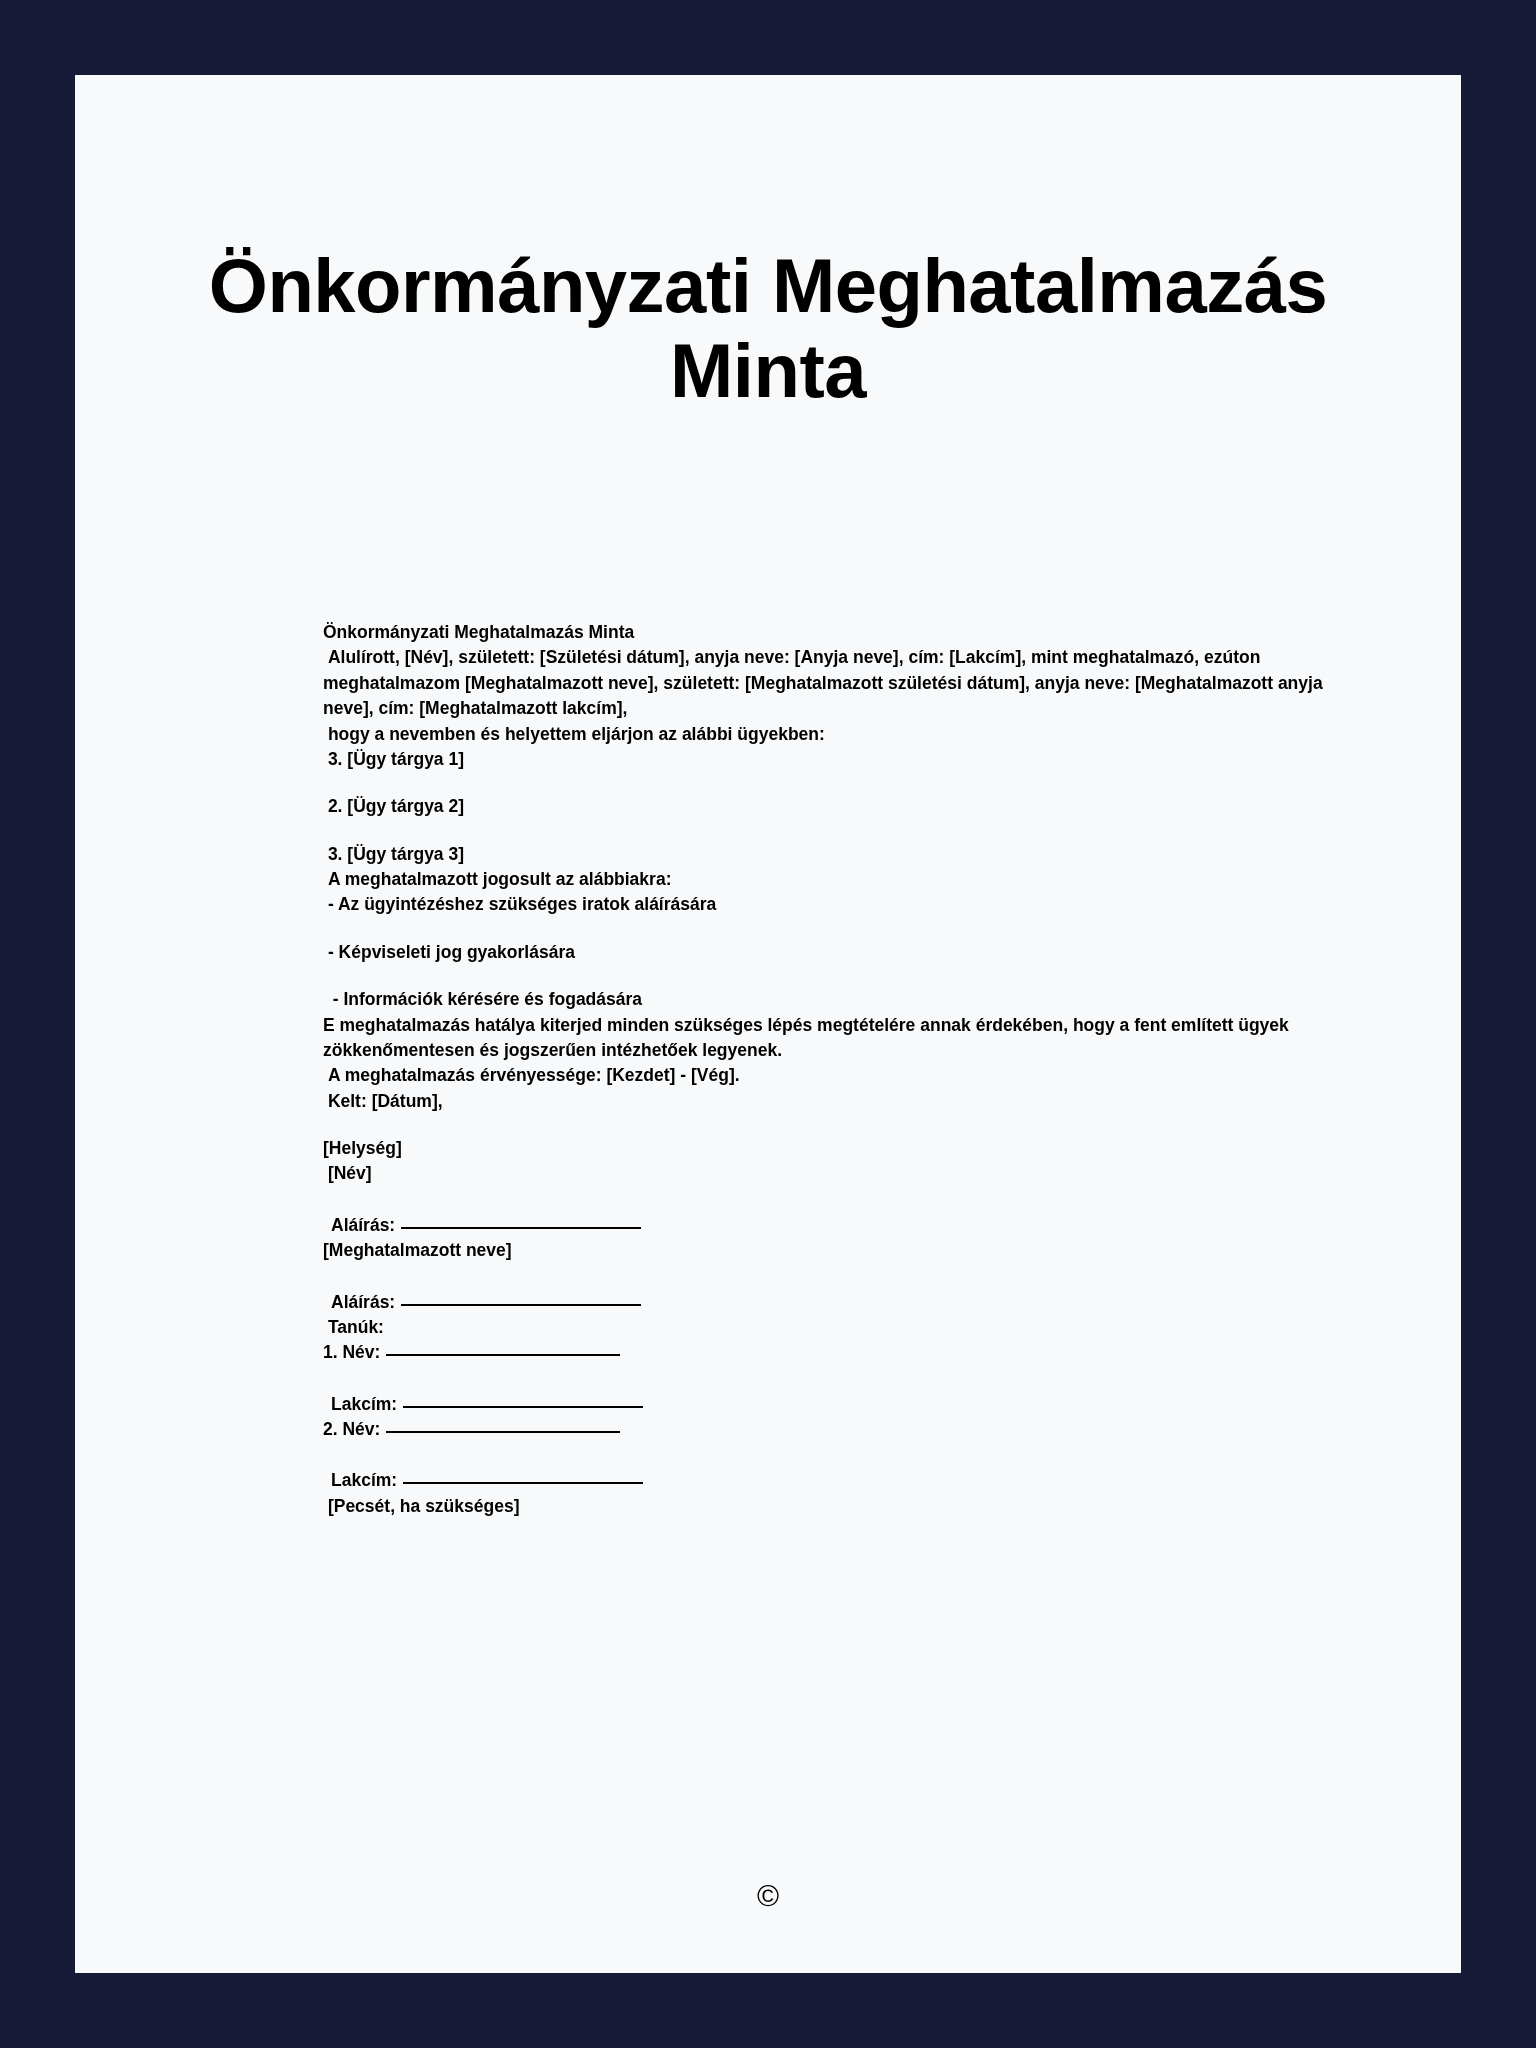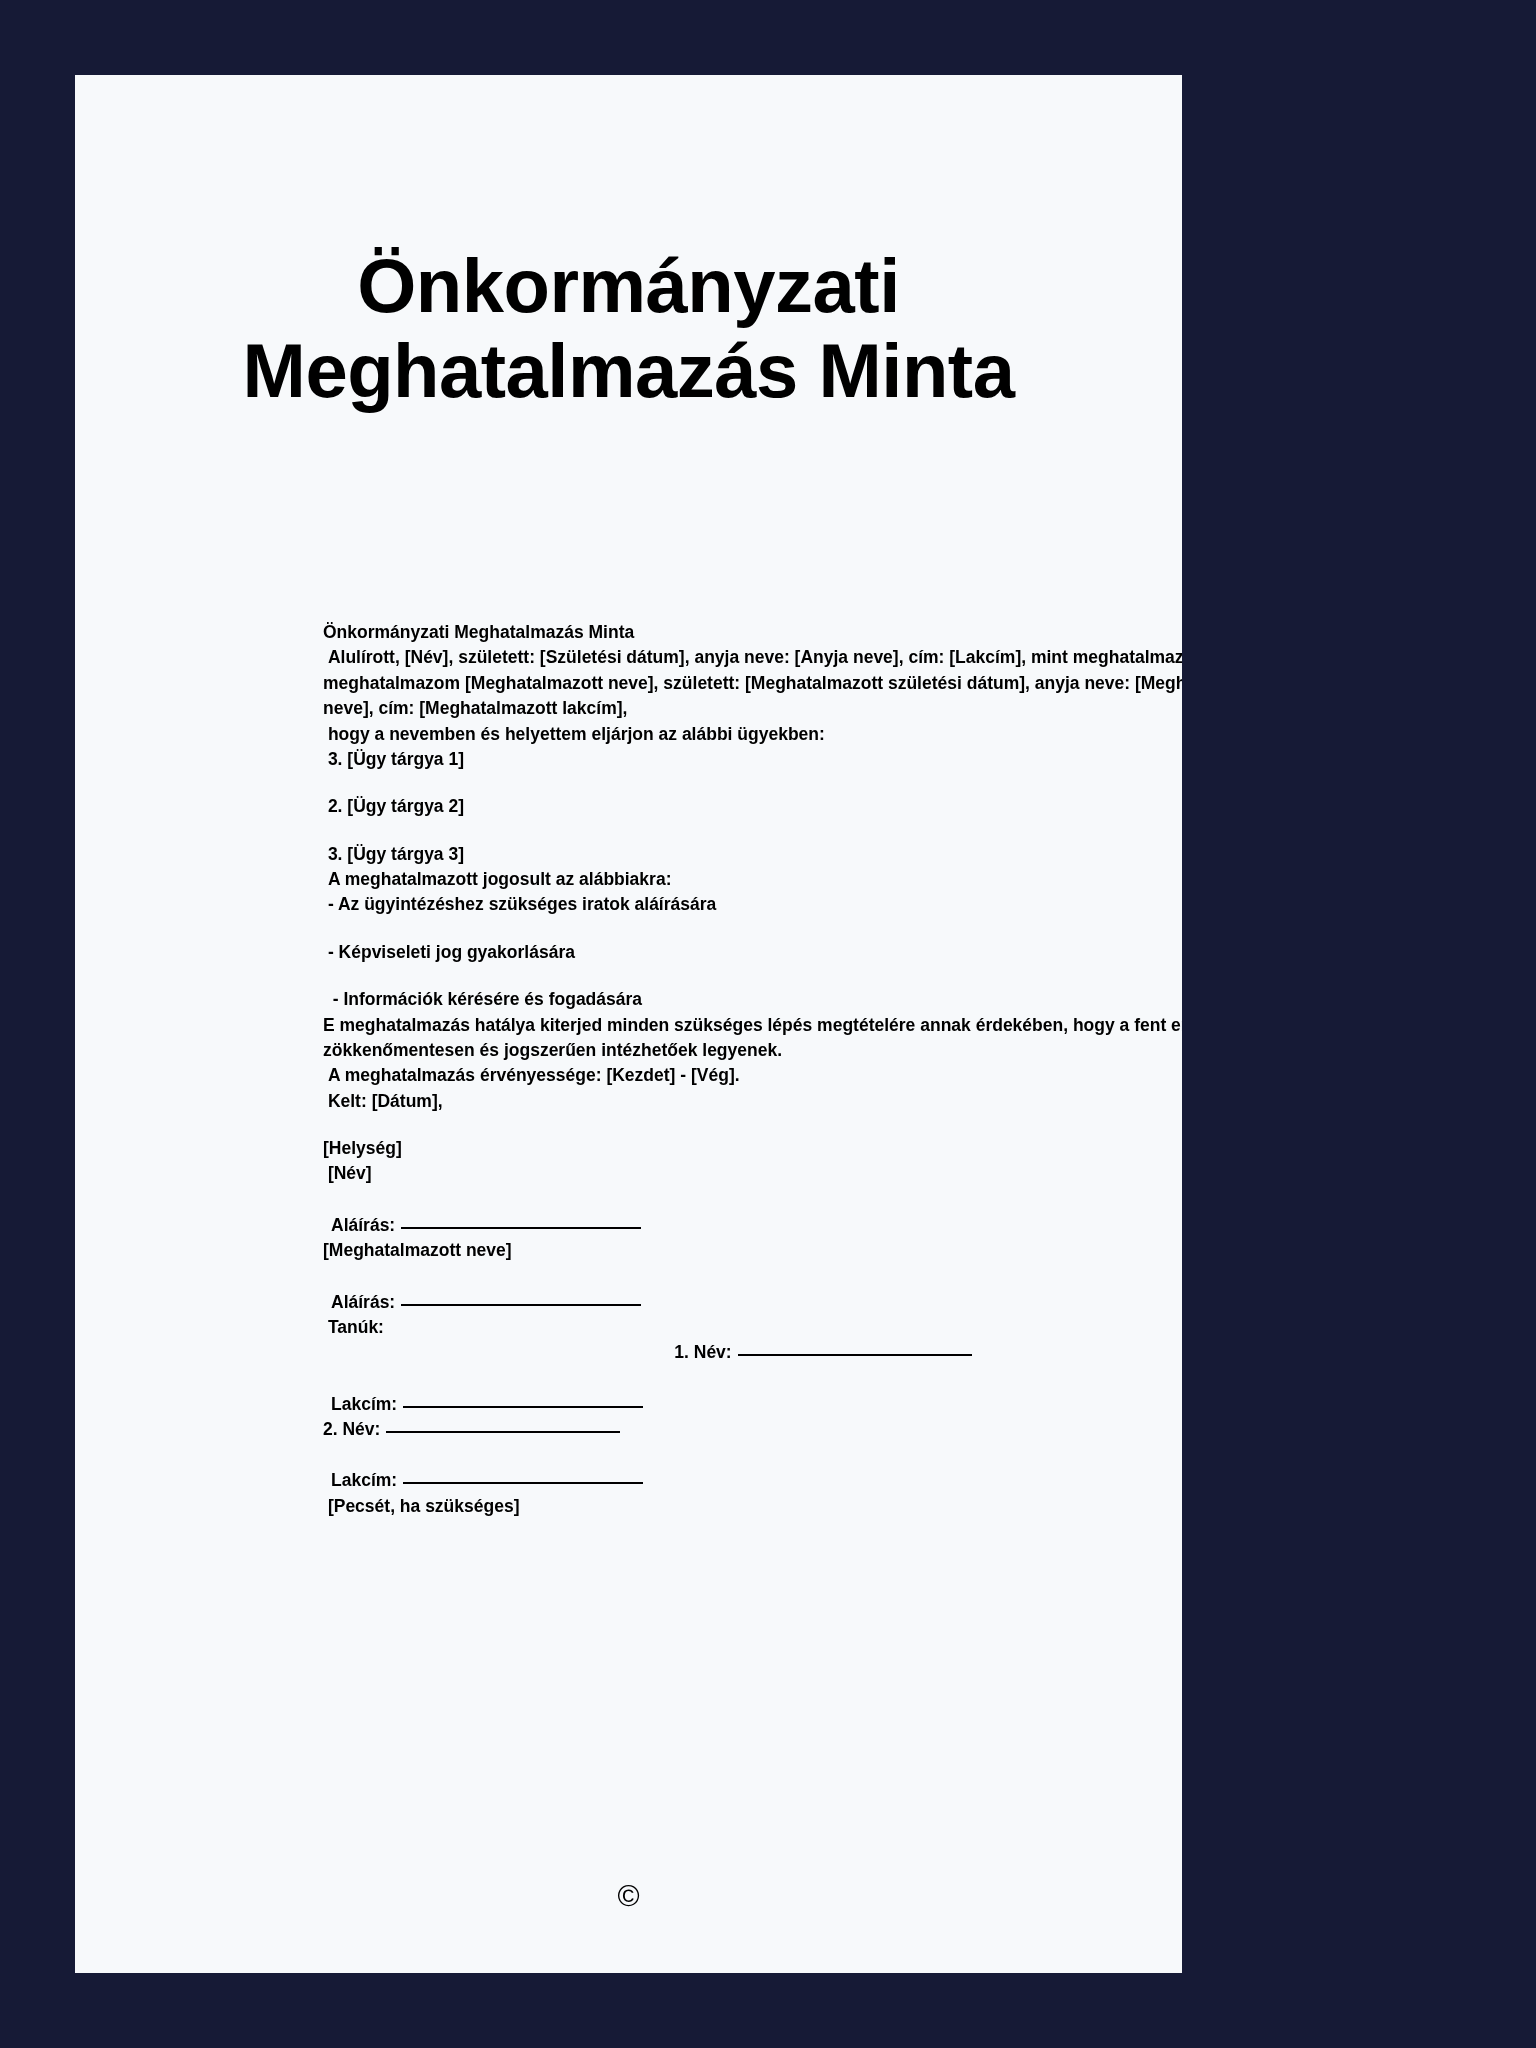--- a/index.html
+++ b/index.html
@@ -10,21 +10,21 @@
     width: 1536px;
     height: 2048px;
     background: #161a36;
     font-family: "Liberation Sans", sans-serif;
     -webkit-font-smoothing: antialiased;
   }
   .page {
     position: absolute;
     left: 75px;
     top: 75px;
-    width: 1107px;
+    width: 1386px;
     height: 1898px;
     background: #f7f9fb;
     box-sizing: border-box;
     overflow: hidden;
   }
   .doc-title {
     margin: 0;
     padding: 0 60px;
     padding-top: 168px;
     font-size: 76px;
@@ -124,21 +124,21 @@
 
     <div class="sig-row"><span>Aláírás:</span><span class="rule-line"></span></div>
 
     <div class="para">[Meghatalmazott neve]</div>
     <div class="gap-lg"></div>
 
     <div class="sig-row"><span>Aláírás:</span><span class="rule-line"></span></div>
 
     <div class="para"> Tanúk:</div>
 
-    <div class="sig-row" style="padding-left:0;text-align:center;"><span>1. Név:</span><span class="rule-line short"></span></div>
+    <div class="sig-row" style="padding-left:0;"><span>1. Név:</span><span class="rule-line short"></span></div>
     <div class="gap-lg"></div>
 
     <div class="sig-row"><span>Lakcím:</span><span class="rule-line"></span></div>
 
     <div class="sig-row" style="padding-left:0;"><span>2. Név:</span><span class="rule-line short"></span></div>
     <div class="gap-lg"></div>
 
     <div class="sig-row"><span>Lakcím:</span><span class="rule-line"></span></div>
 
 

